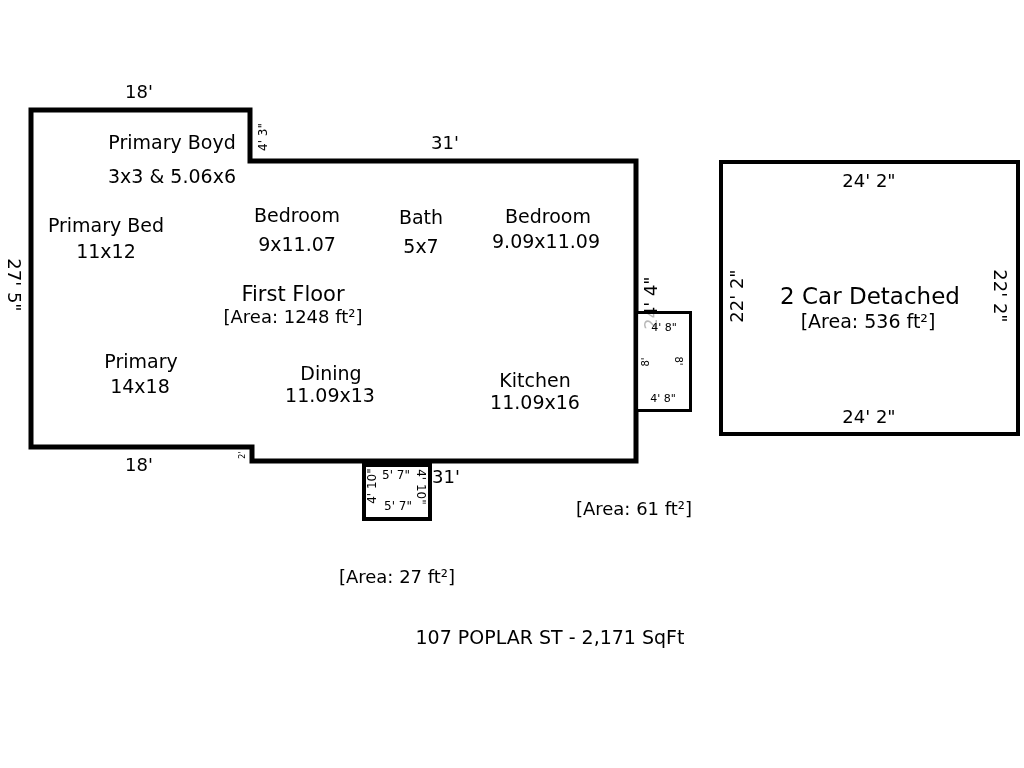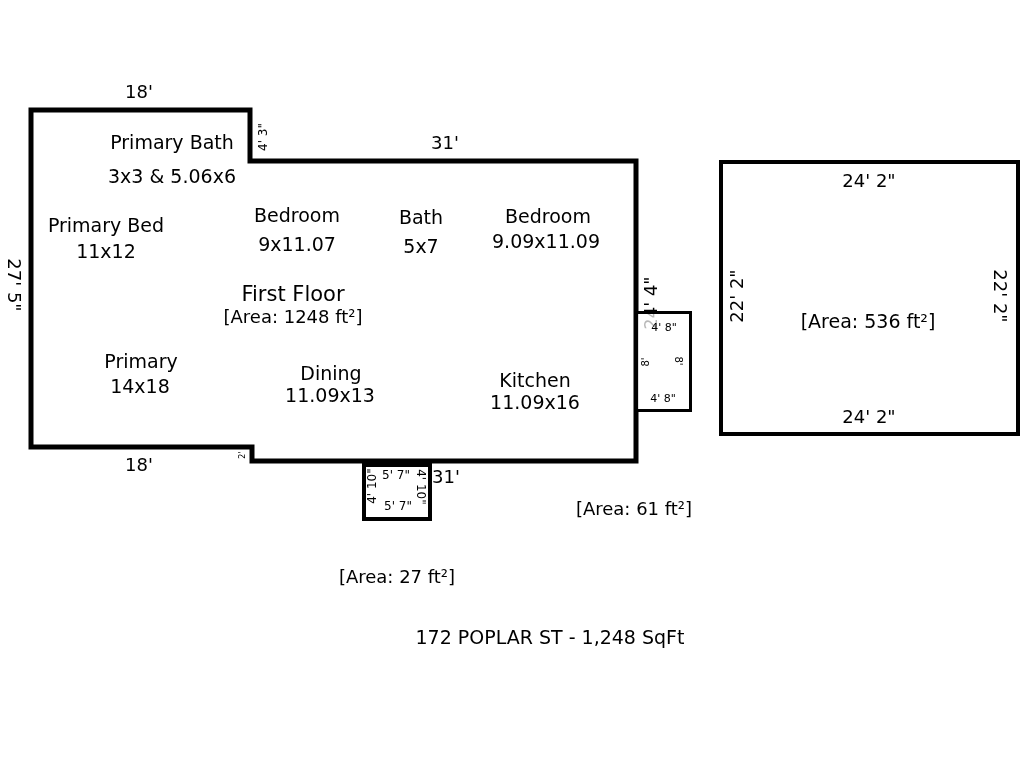--- a/index.html
+++ b/index.html
@@ -51,21 +51,21 @@
   <div class="deck uncovered"></div>
 
   <span class="lbl s18" style="left:139px;top:92px">18'</span>
   <span class="lbl s18" style="left:445px;top:143px">31'</span>
   <span class="lbl s18 r90" style="left:14px;top:285px">27' 5"</span>
   <span class="lbl s12 rn90" style="left:263px;top:137px">4' 3"</span>
   <span class="lbl s18" style="left:139px;top:465px">18'</span>
   <span class="lbl s8 rn90" style="left:243px;top:455px">2'</span>
   <span class="lbl s18" style="left:446px;top:477px">31'</span>
 
-  <span class="lbl s19" style="left:172px;top:142px">Primary Bath</span>
+  <span class="lbl s19" style="left:172px;top:142px">Primary Boyd</span>
   <span class="lbl s19" style="left:172px;top:176px">3x3 &amp; 5.06x6</span>
 
   <span class="lbl s19" style="left:106px;top:225px">Primary Bed</span>
   <span class="lbl s19" style="left:106px;top:251px">11x12</span>
 
   <span class="lbl s19" style="left:297px;top:215px">Bedroom</span>
   <span class="lbl s19" style="left:297px;top:244px">9x11.07</span>
 
   <span class="lbl s19" style="left:421px;top:217px">Bath</span>
   <span class="lbl s19" style="left:421px;top:246px">5x7</span>
@@ -82,30 +82,31 @@
   <span class="lbl s19" style="left:331px;top:373px">Dining</span>
   <span class="lbl s19" style="left:330px;top:395px">11.09x13</span>
 
   <span class="lbl s19" style="left:535px;top:380px">Kitchen</span>
   <span class="lbl s19" style="left:535px;top:402px">11.09x16</span>
 
   <span class="lbl s18" style="left:869px;top:181px">24' 2"</span>
   <span class="lbl s18" style="left:869px;top:417px">24' 2"</span>
   <span class="lbl s18 rn90" style="left:737px;top:296px">22' 2"</span>
   <span class="lbl s18 r90" style="left:1000px;top:296px">22' 2"</span>
+  <span class="lbl s22 b" style="left:870px;top:296px">2 Car Detached</span>
   <span class="lbl s19" style="left:868px;top:321px">[Area: 536 ft²]</span>
 
   <span class="lbl s11" style="left:664px;top:327px">4' 8"</span>
   <span class="lbl s11" style="left:663px;top:398px">4' 8"</span>
   <span class="lbl s10 rn90" style="left:646px;top:362px">8'</span>
   <span class="lbl s10 r90" style="left:678px;top:361px">8'</span>
   <span class="lbl s18" style="left:634px;top:509px">[Area: 61 ft²]</span>
 
   <span class="lbl s12" style="left:396px;top:475px">5' 7"</span>
   <span class="lbl s12" style="left:398px;top:506px">5' 7"</span>
   <span class="lbl s12 rn90" style="left:372px;top:486px">4' 10"</span>
   <span class="lbl s12 r90" style="left:421px;top:487px">4' 10"</span>
   <span class="lbl s18" style="left:397px;top:577px">[Area: 27 ft²]</span>
 
-  <span class="lbl s19" style="left:550px;top:637px">172 POPLAR ST - 1,248 SqFt</span>
+  <span class="lbl s19" style="left:550px;top:637px">107 POPLAR ST - 2,171 SqFt</span>
 
 
 </div>
 
 </body></html>

